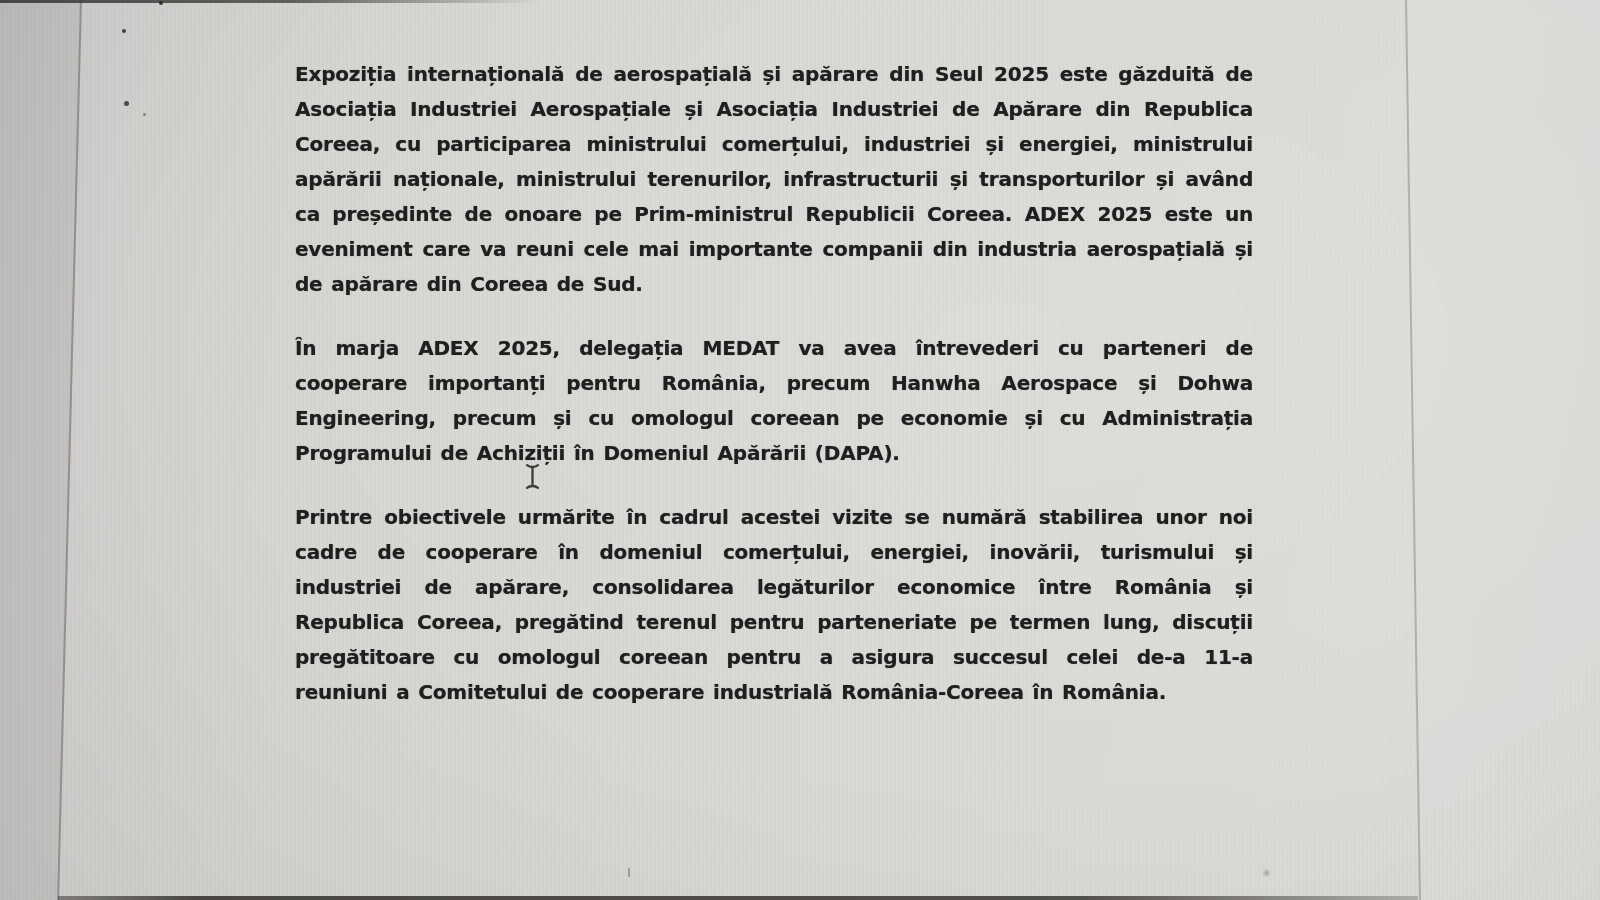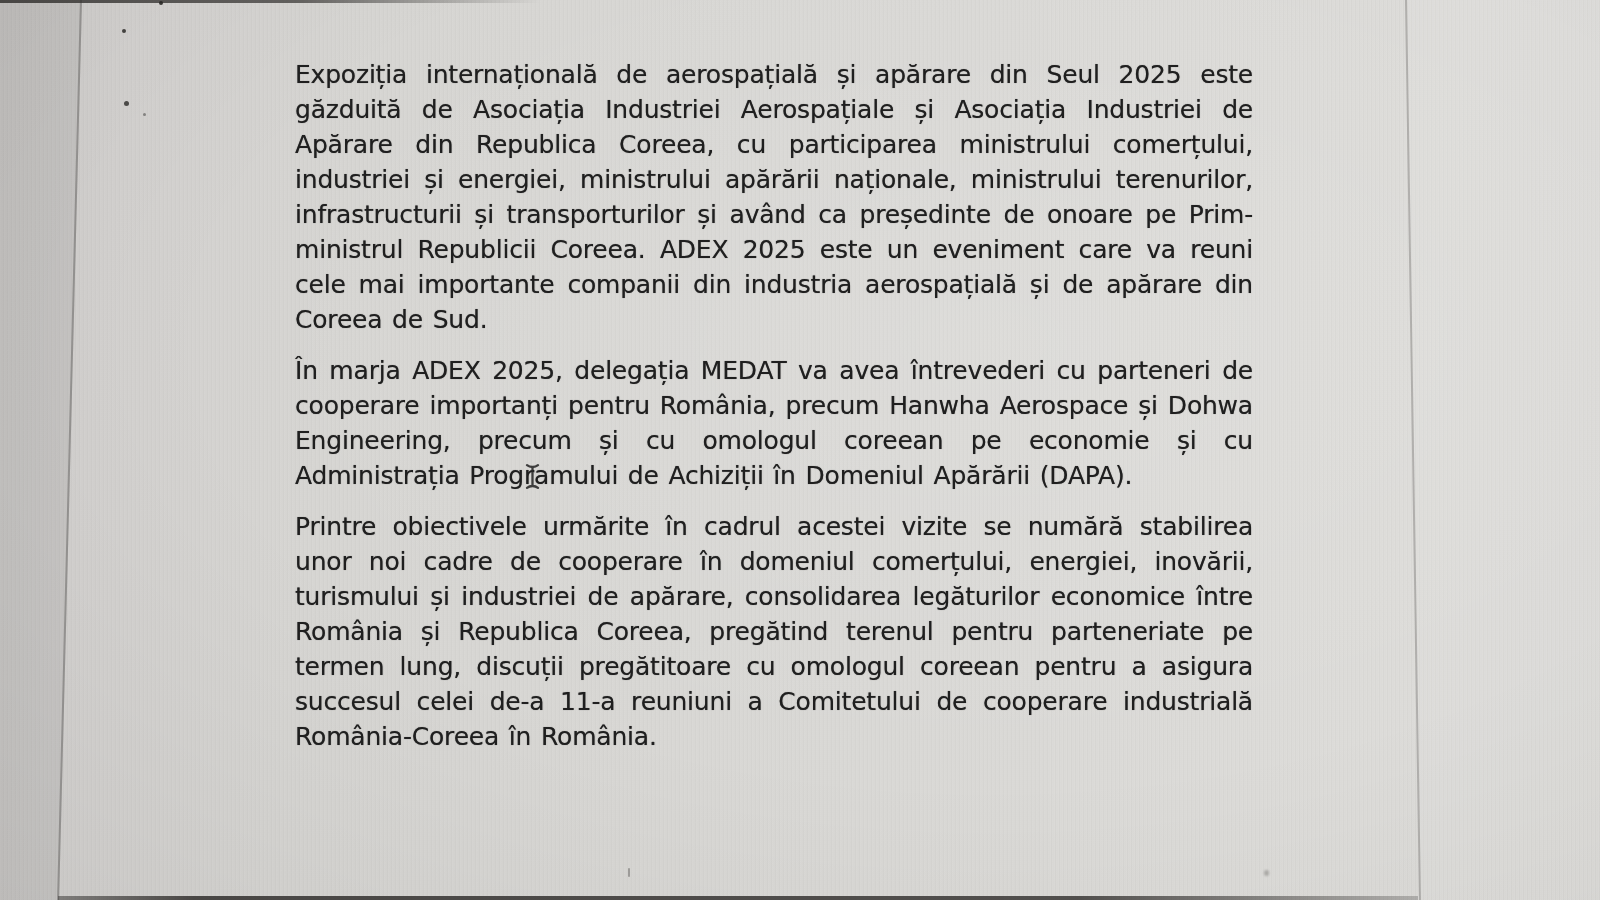--- a/index.html
+++ b/index.html
@@ -86,32 +86,32 @@
   .speck.s4 { left: 159px; top: 1px;   width: 4px; height: 4px; background: rgba(40,39,37,0.9); }
   .speck.s5 { left: 628px; top: 868px; width: 2px; height: 9px; background: rgba(110,108,105,0.55); border-radius: 2px; filter: blur(0.4px); }
   .speck.s6 { left: 1264px; top: 870px; width: 5px; height: 6px; background: rgba(140,138,135,0.6); filter: blur(0.8px); }
 
   
   .textcol {
     position: absolute;
     left: 295px;
     top: 57px;
     width: 958px;
-    font-size: 25px;
+    font-size: 20px;
     line-height: 35px;
-    font-weight: normal;
+    font-weight: bold;
     color: #1f1f1f;
     letter-spacing: -0.2px;
     word-spacing: 2px;
     text-align: justify;
     text-shadow: 0 0 0.8px rgba(34,34,34,0.65);
     cursor: text;
   }
   .paragraph { margin: 0; }
-  .paragraph + .paragraph { margin-top: 16px; }
+  .paragraph + .paragraph { margin-top: 29px; }
 
   
   .ibeam {
     position: absolute;
     left: 523px;
     top: 463px;
     width: 19px;
     height: 27px;
     pointer-events: none;
   }

